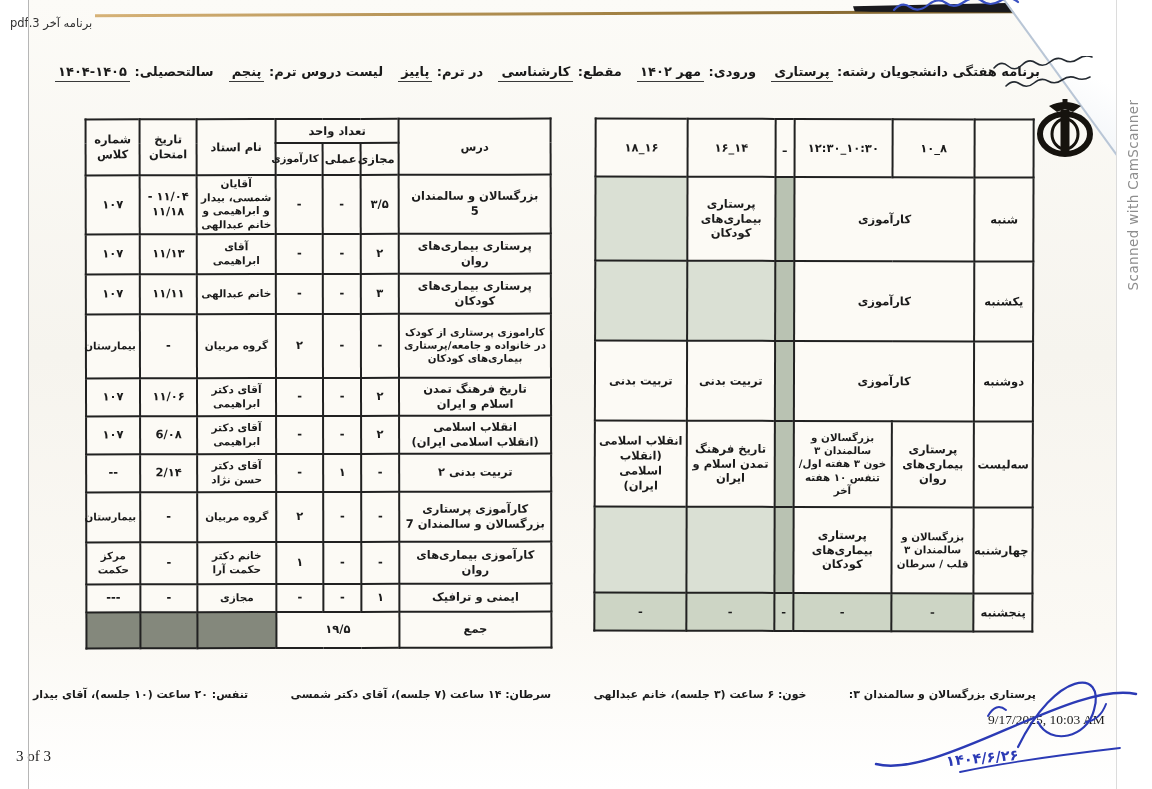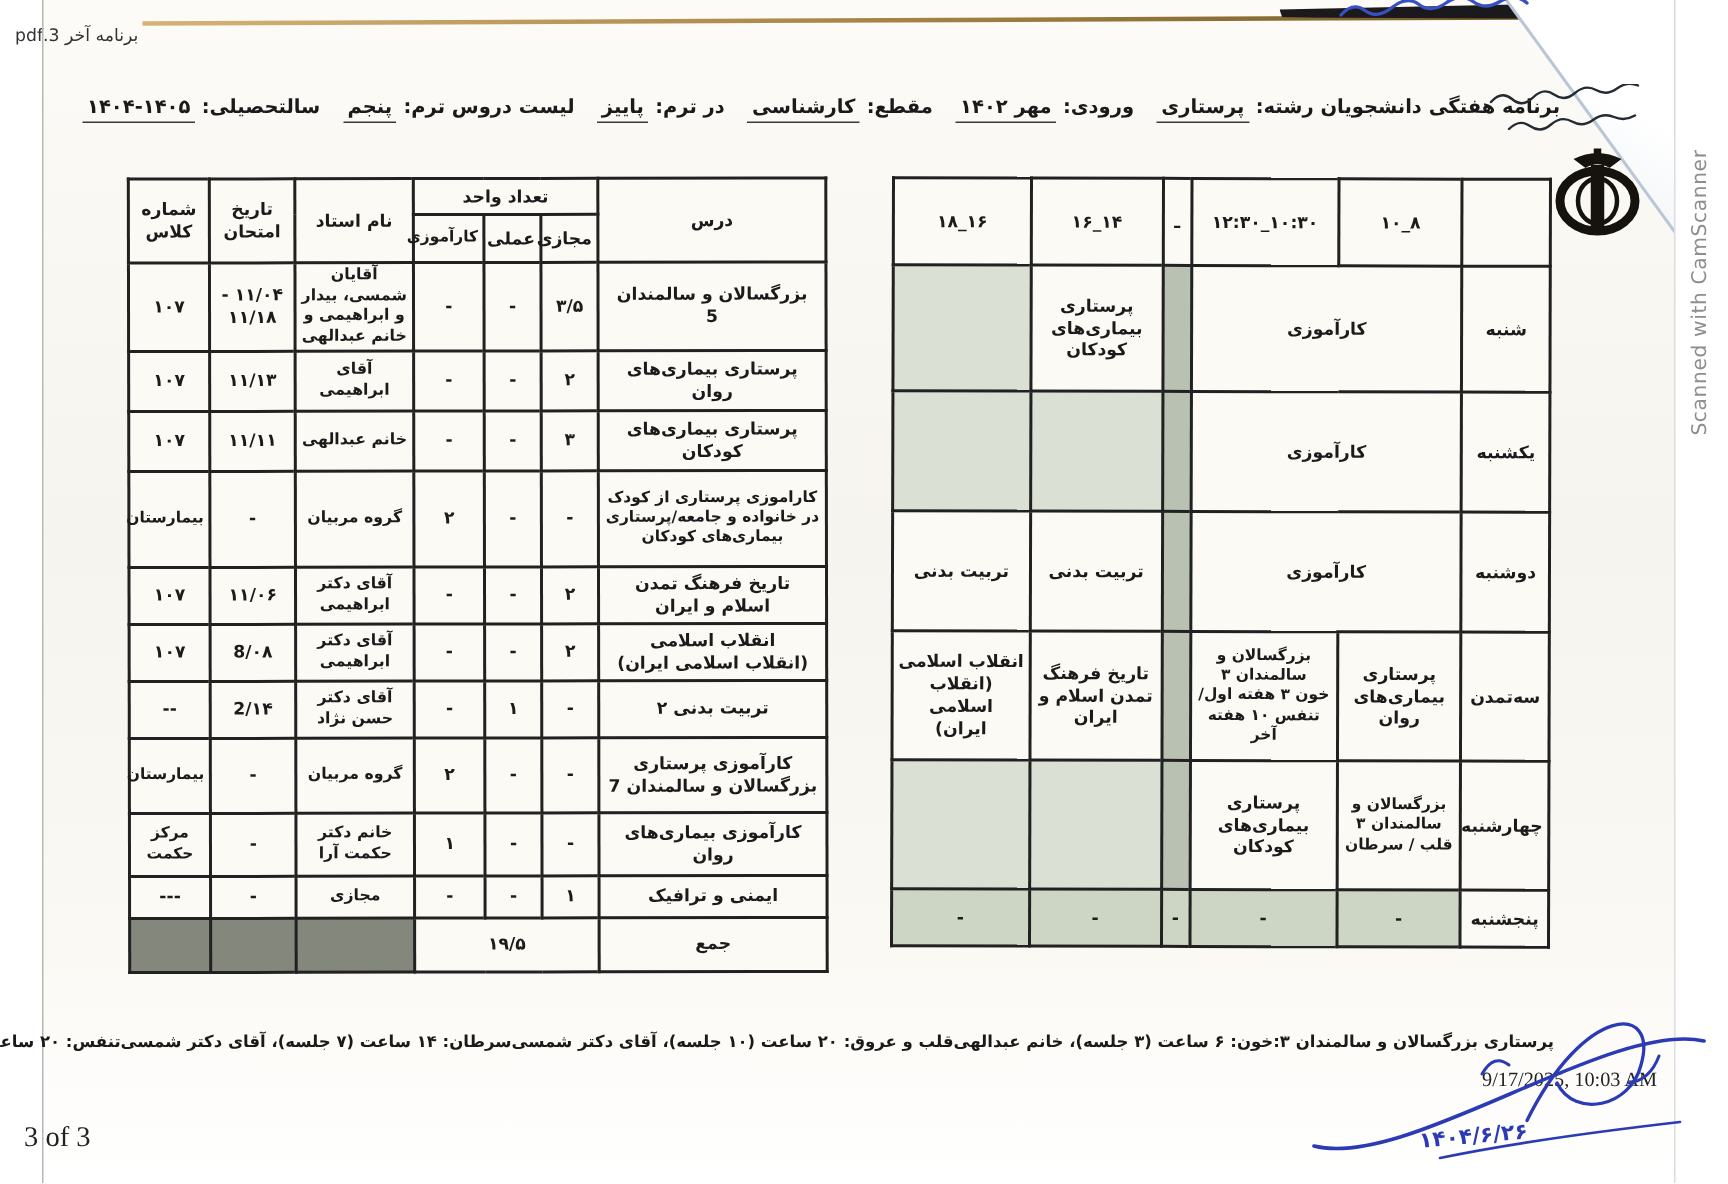--- a/index.html
+++ b/index.html
@@ -16,21 +16,21 @@
              background:linear-gradient(210deg,#fff 40%,#e9eef3);clip-path:polygon(0 0,100% 0,100% 100%);z-index:2}
   .crease{position:absolute;left:1002px;top:-4px;width:196px;height:2px;background:#b9c6d6;
           transform:rotate(54deg);transform-origin:left center;z-index:2}
   .margin-r{position:absolute;left:1116px;top:0;width:36px;height:789px;background:#fff;
             border-left:1px solid #dcdcdc;z-index:3}
   .wm{position:absolute;left:983px;top:187px;width:300px;text-align:center;transform:rotate(-90deg);
       color:#8e8e8e;font-size:13.5px;letter-spacing:.4px;white-space:nowrap;z-index:4}
   .phead-l{position:absolute;left:10px;top:16px;font-size:11.5px;color:#333}
   .phead-c{position:absolute;left:553px;top:20px;font-family:"Liberation Serif",serif;
            font-size:12px;color:#3c3c3c}
-  .pfoot-l{position:absolute;left:16px;top:748px;font-family:"Liberation Serif",serif;font-size:19px;color:#222}
+  .pfoot-l{position:absolute;left:16px;top:748px;font-family:"Liberation Serif",serif;font-size:15px;color:#222}
   .pfoot-r{position:absolute;left:988px;top:712px;font-family:"Liberation Serif",serif;font-size:13.5px;color:#222}
   .dochead{position:absolute;left:55px;top:64px;width:985px;display:flex;justify-content:space-between;
            align-items:baseline;font-weight:700;font-size:13px;white-space:nowrap}
   .hval{border-bottom:1.5px solid #3a3a3a;padding:0 3px 2px}
   .t{position:absolute;border-collapse:collapse;table-layout:fixed;border:2px solid #161616}
   .t td{border:2.4px solid #212121;font-weight:700;text-align:center;vertical-align:middle;
         padding:1px 3px;background:#fcfaf5;white-space:pre-line;font-size:11.5px;line-height:1.3;color:#1b1b1b}
   .schedule{left:594px;top:118px;width:440px;transform:rotate(.15deg)}
   .courses{left:85px;top:118px;width:465px;transform:rotate(-.1deg)}
   .sm{font-size:10.3px !important;line-height:1.25}
@@ -144,21 +144,21 @@
       <td class="shade"></td>
     </tr>
     <tr style="height:80px">
       <td>دوشنبه</td>
       <td colspan="2">کارآموزی</td>
       <td class="gapc"></td>
       <td>تربیت بدنی</td>
       <td>تربیت بدنی</td>
     </tr>
     <tr style="height:86px">
-      <td>سه‌تمدن</td>
+      <td>سه‌لیست</td>
       <td>پرستاری
 بیماری‌های روان</td>
       <td class="sm">بزرگسالان و
 سالمندان ۳
 خون ۳ هفته اول/
 تنفس ۱۰ هفته آخر</td>
       <td class="gapc"></td>
       <td>تاریخ فرهنگ
 تمدن اسلام و
 ایران</td>
@@ -265,21 +265,21 @@
       <td>۱۰۷</td>
     </tr>
     <tr style="height:38px">
       <td>انقلاب اسلامی
 (انقلاب اسلامی ایران)</td>
       <td>۲</td>
       <td>-</td>
       <td>-</td>
       <td class="inst">آقای دکتر
 ابراهیمی</td>
-      <td>8/۰۸</td>
+      <td>6/۰۸</td>
       <td>۱۰۷</td>
     </tr>
     <tr style="height:38px">
       <td>تربیت بدنی ۲</td>
       <td>-</td>
       <td>۱</td>
       <td>-</td>
       <td class="inst">آقای دکتر
 حسن نژاد</td>
       <td>2/۱۴</td>
@@ -321,21 +321,20 @@
       <td class="darkc"></td>
       <td class="darkc"></td>
       <td class="darkc"></td>
     </tr>
   </tbody>
     </table>
 
   <div class="fnotes" dir="rtl">
     <span>پرستاری بزرگسالان و سالمندان ۳:</span>
     <span>خون: ۶ ساعت (۳ جلسه)، خانم عبدالهی</span>
-    <span>قلب و عروق: ۲۰ ساعت (۱۰ جلسه)، آقای دکتر شمسی</span>
     <span>سرطان: ۱۴ ساعت (۷ جلسه)، آقای دکتر شمسی</span>
     <span>تنفس: ۲۰ ساعت (۱۰ جلسه)، آقای بیدار</span>
   </div>
 
   <div class="pfoot-l">3 of 3</div>
   <div class="pfoot-r">9/17/2025, 10:03 AM</div>
 
   <svg class="sig" width="286" height="132" viewBox="0 0 286 132">
     <path d="M8,112 C70,128 205,28 268,42" fill="none" stroke="#2b3ab5" stroke-width="2.4" stroke-linecap="round"></path>
     <path d="M150,95 C188,18 238,16 226,58 C219,86 182,94 170,70" fill="none" stroke="#2b3ab5" stroke-width="2.2" stroke-linecap="round"></path>

